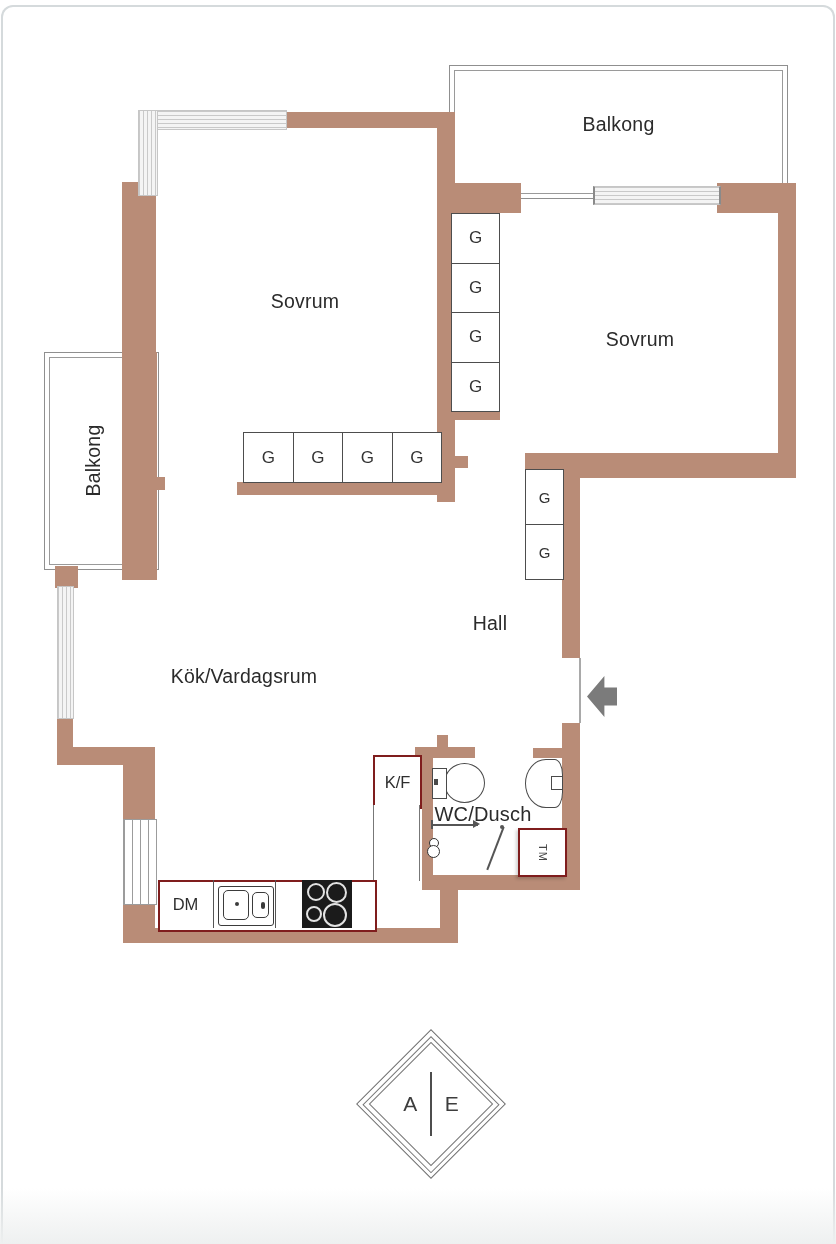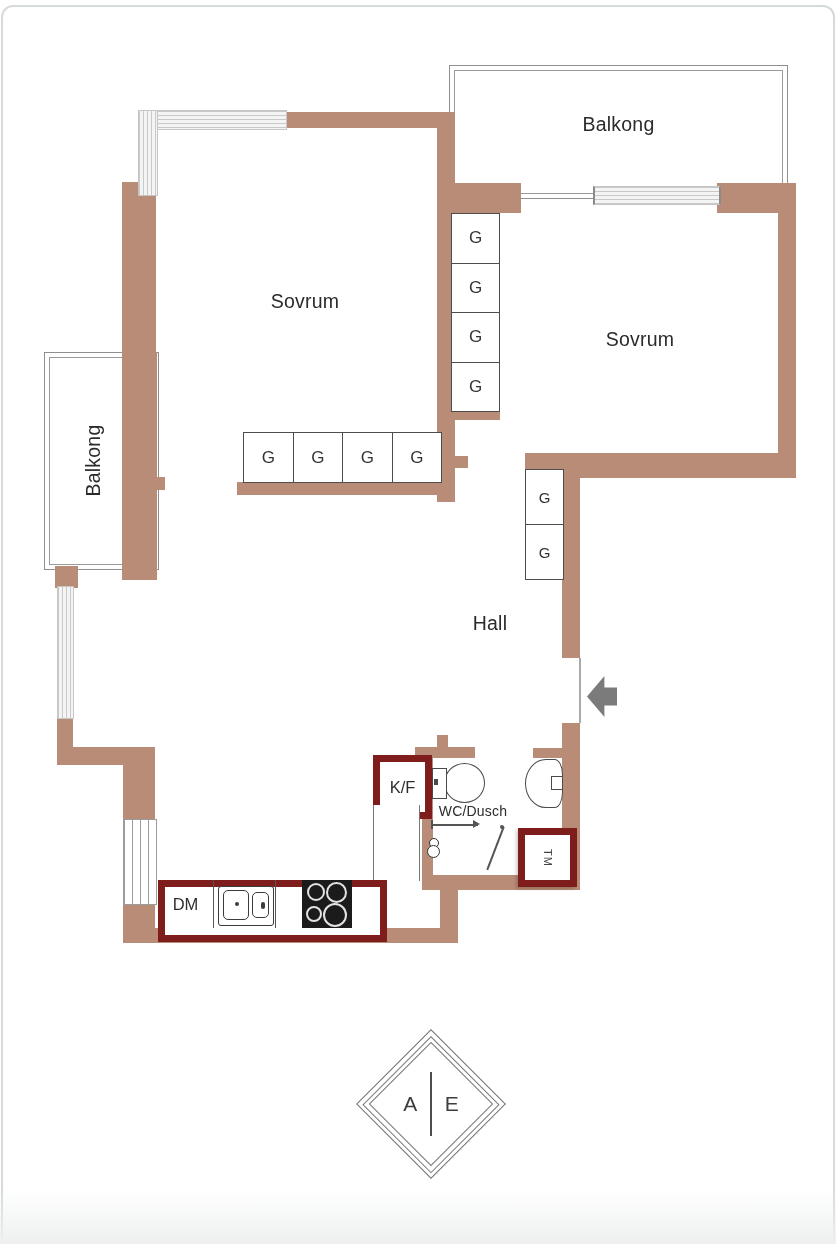--- a/index.html
+++ b/index.html
@@ -22,21 +22,21 @@
   .balcony{position:absolute;border:1.5px solid #8f8f8f;background:#fff;}
   .balcony::after{content:"";position:absolute;inset:4px;border:1px solid #9a9a9a;}
   .room-label{position:absolute;font-size:19.5px;letter-spacing:.2px;color:#2b2b2b;
               text-align:center;white-space:nowrap;}
   .gbox{position:absolute;background:#fff;border:1px solid #4d4d4d;display:flex;}
   .gbox.col{flex-direction:column;}
   .gcell{flex:1;display:flex;align-items:center;justify-content:center;
          font-size:17px;color:#333;}
   .gbox.col .gcell + .gcell{border-top:1px solid #4d4d4d;}
   .gbox.row .gcell + .gcell{border-left:1px solid #4d4d4d;}
-  .whitebox{position:absolute;background:#fff;border:7px solid #7f1d1d;
+  .whitebox{position:absolute;background:#fff;border:2px solid #7f1d1d;
             display:flex;align-items:center;justify-content:center;}
   .arrow-entry{position:absolute;background:#7b7b7b;
                clip-path:polygon(0 50%,58% 0,58% 28%,100% 28%,100% 72%,58% 72%,58% 100%);}
   .stove{position:absolute;background:#1b1b1b;}
   .burner{position:absolute;border:2.5px solid #e3e3e3;border-radius:50%;background:#1b1b1b;}
   .fx-line{position:absolute;background:#555;}
   .logo{position:absolute;left:355px;top:1030px;width:152px;height:148px;}
   .logo-diamond{position:absolute;left:50%;top:50%;width:104px;height:104px;
                 transform:translate(-50%,-50%) rotate(45deg);border:1.5px solid #707070;}
   .logo-diamond::before{content:"";position:absolute;inset:3.5px;border:1.2px solid #787878;}
@@ -155,21 +155,22 @@
 
   <div class="whitebox" style="left:518px;top:828px;width:45px;height:45px;box-shadow:-2px 2px 3px rgba(0,0,0,.18);">
     <span style="transform:rotate(90deg);font-size:11px;letter-spacing:1px;color:#444;">TM</span>
   </div>
 
   <div class="arrow-entry" style="left:587px;top:676px;width:30px;height:41px;"></div>
 
   <div class="room-label" style="left:230px;top:290px;width:150px;">Sovrum</div>
   <div class="room-label" style="left:565px;top:328px;width:150px;">Sovrum</div>
   <div class="room-label" style="left:440px;top:612px;width:100px;">Hall</div>
-  <div class="room-label" style="left:412px;top:803px;width:122px;font-size:14px;">WC/Dusch</div>
+  <div class="room-label" style="left:122px;top:665px;width:244px;">Kök/Vardagsrum</div>
+  <div class="room-label" style="left:422px;top:803px;width:122px;font-size:20px;">WC/Dusch</div>
 
 
   <div class="logo">
     <div class="logo-diamond"></div>
     <div class="logo-content">
       <span>A</span>
       <span class="logo-divider"></span>
       <span>E</span>
     </div>
   </div>

